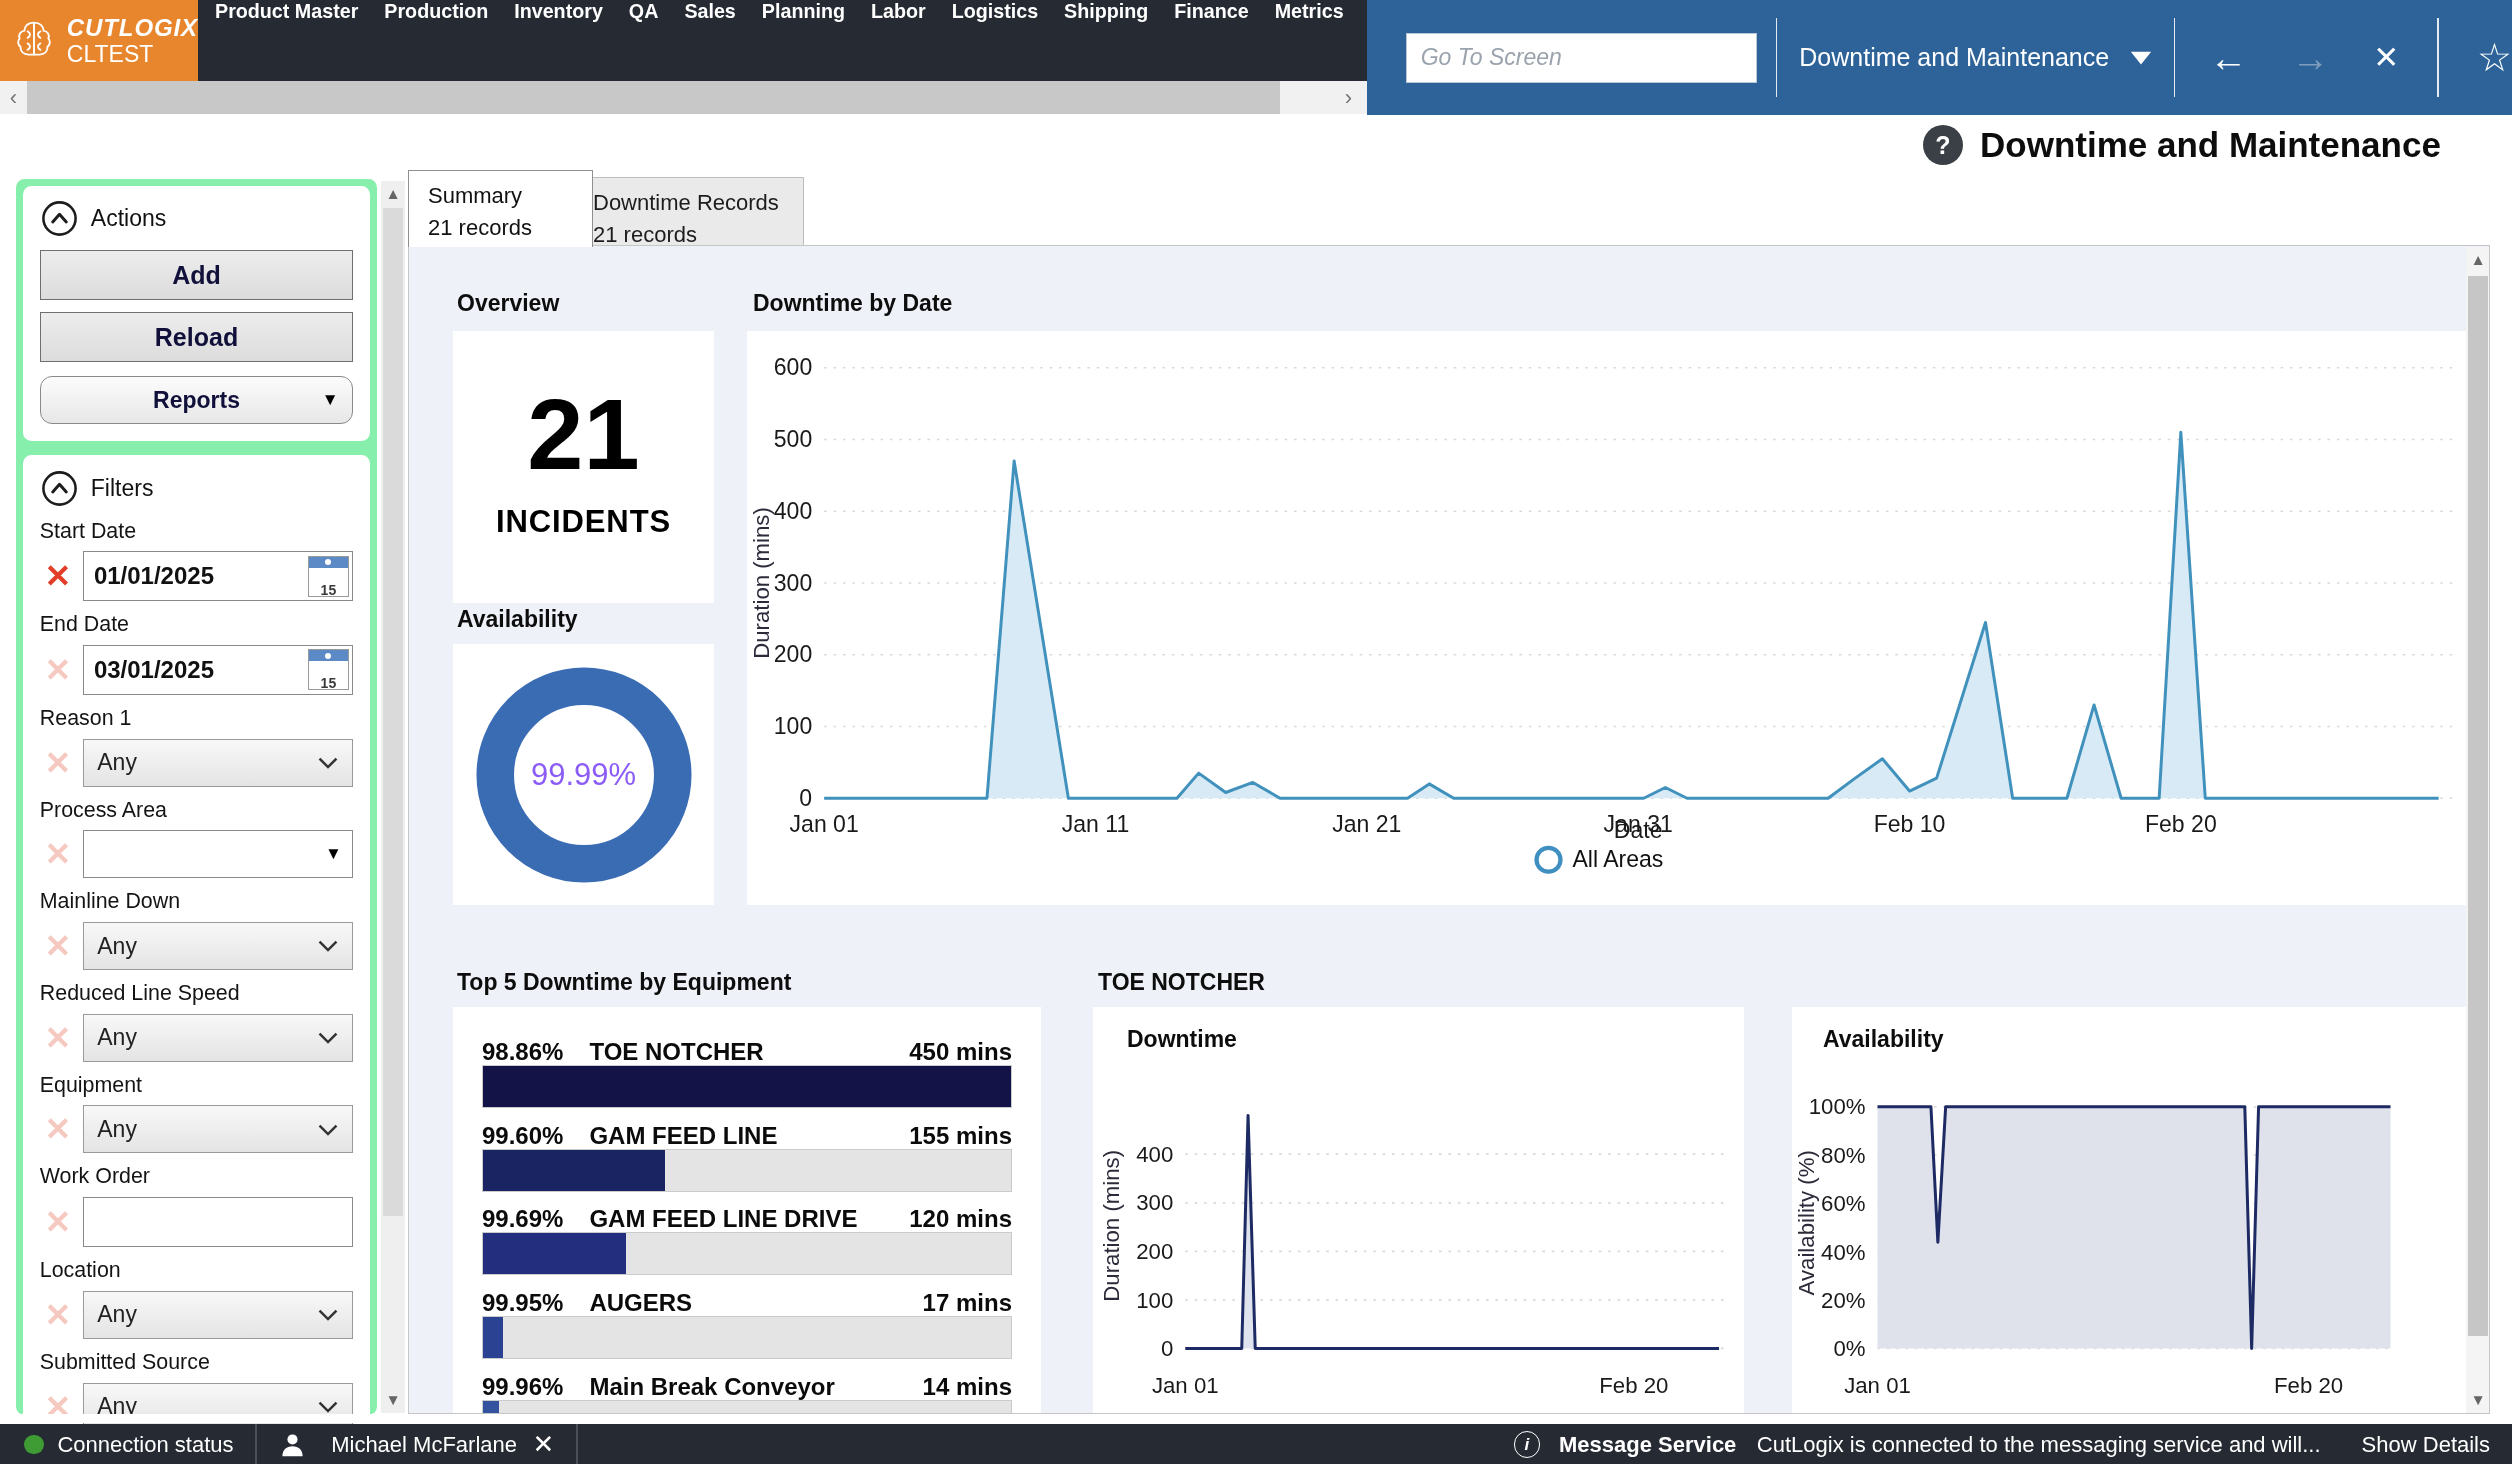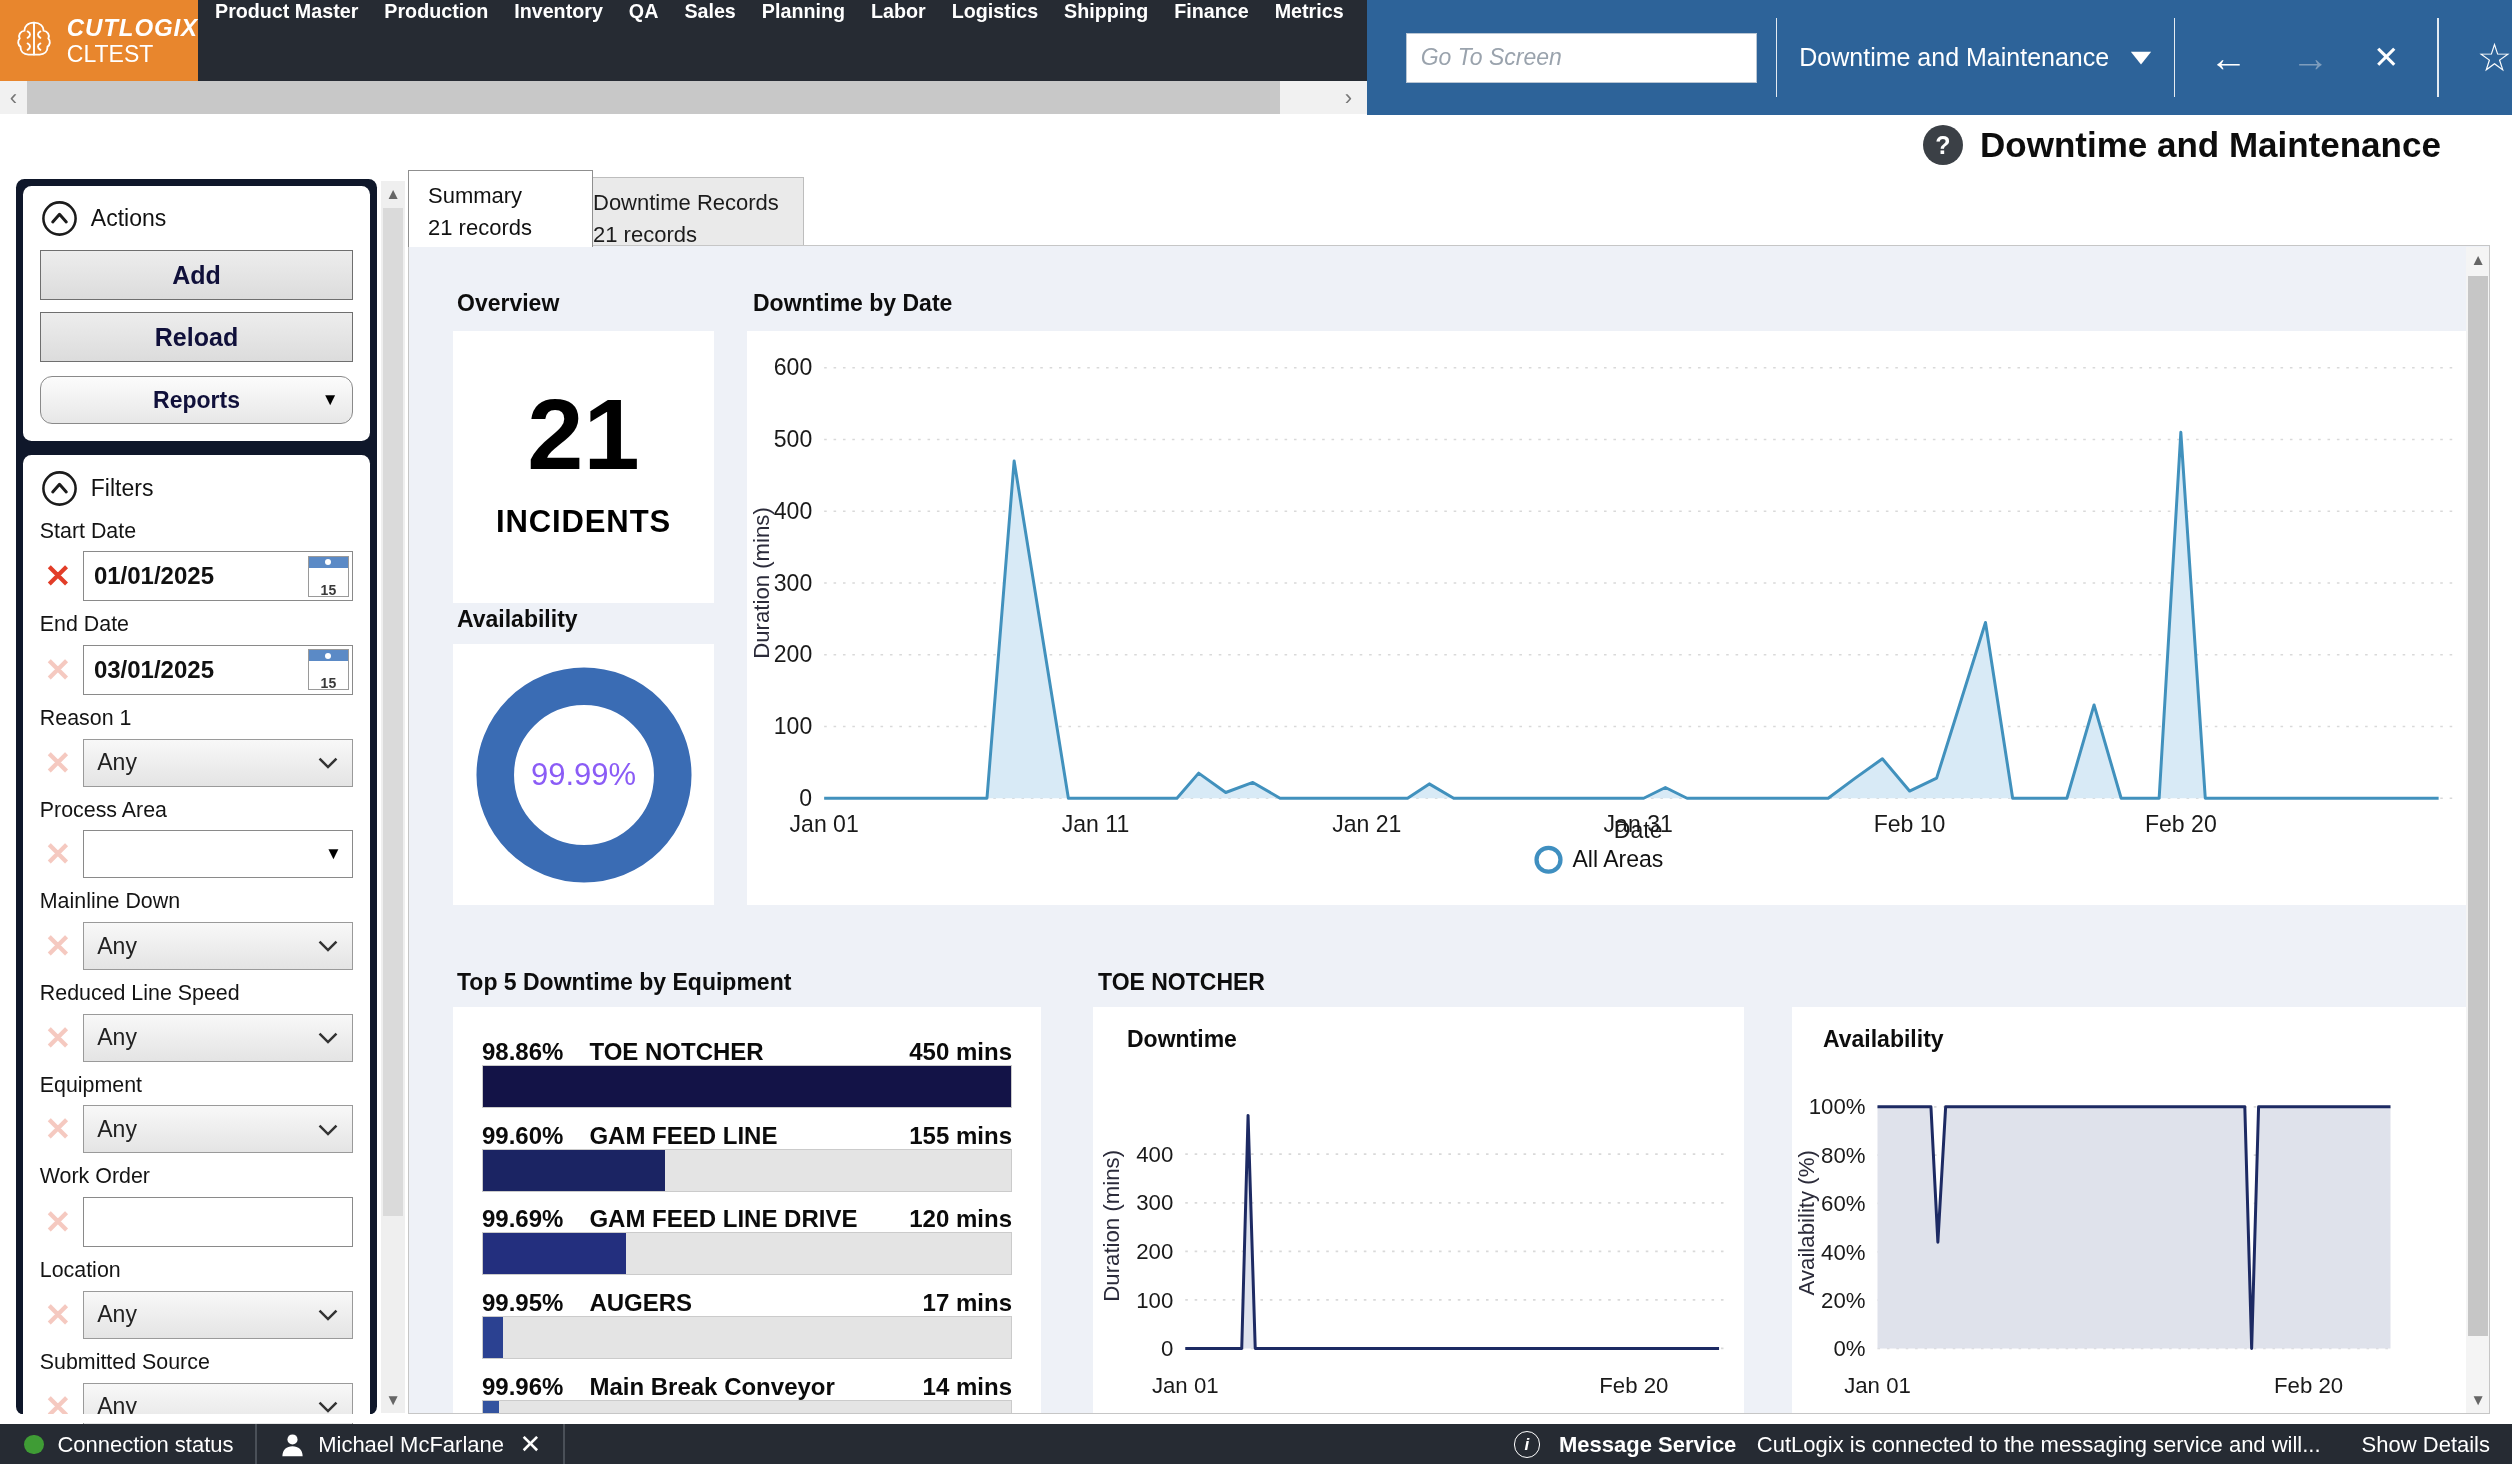--- a/index.html
+++ b/index.html
@@ -27,21 +27,21 @@
   .star{font-size:39px;margin-left:38px}
   
   .hscroll{position:absolute;left:0;top:81px;width:1367px;height:33px;background:#f1f1f1}
   .hbtn{position:absolute;top:0;width:27px;height:33px;display:flex;align-items:center;justify-content:center;color:#777;font-size:22px;cursor:pointer}
   .hthumb{position:absolute;left:27px;top:0;width:1253px;height:33px;background:#c8c8c8;cursor:pointer}
   
   .pagetitle{position:absolute;left:1923px;top:125px;display:flex;align-items:center;gap:17px}
   .helpico{width:40px;height:40px;border-radius:50%;background:#3b4046;color:#fff;font-size:25px;font-weight:bold;display:flex;align-items:center;justify-content:center;cursor:pointer}
   .ptitle{font-size:35px;font-weight:bold;color:#0d0d0d;white-space:nowrap}
   
-  .side{position:absolute;left:16px;top:179px;width:361px;height:1236px;background:#0f172a;border-radius:8.5px;padding:6.8px;box-sizing:border-box}
+  .side{position:absolute;left:16px;top:179px;width:361px;height:1236px;background:#86efac;border-radius:8.5px;padding:6.8px;box-sizing:border-box}
   .scard{background:#fff;border-radius:8.5px;padding:13.7px 17px;box-sizing:border-box;margin-bottom:13.7px}
   .shead{display:flex;align-items:center;gap:12px;margin-bottom:3.4px}
   .shead .stitle{font-size:23px;color:#111}
   .collapse{cursor:pointer;flex:0 0 auto;display:flex}
   .abtn{display:block;width:100%;height:50px;margin:12px 0 0;background:linear-gradient(#ededed,#dcdcdc);border:0.9px solid #6f6f6f;font-size:25px;font-weight:bold;color:#10103a;font-family:Liberation Sans, sans-serif;cursor:pointer}
   .rbtn{display:flex;align-items:center;justify-content:center;position:relative;width:100%;height:48px;margin:13.7px 0 3.4px;background:linear-gradient(#fcfcfc,#e7e7e7);border:0.9px solid #8a8a8a;border-radius:12px;font-size:23px;font-weight:bold;color:#10103a;cursor:pointer;box-sizing:border-box}
   .rbtn .caret{position:absolute;right:13.7px;font-size:17px;color:#000}
   .flabel{font-size:21.4px;color:#141414;margin:11px 0 7.7px}
   .frow{display:flex;align-items:center;gap:6.8px;margin-bottom:1.7px}
   .fx{width:36px;text-align:center;font-size:32px;font-weight:bold;color:#e23d28;cursor:pointer;line-height:1}
@@ -461,21 +461,21 @@
 <div class="status">
   <span class="sdot"></span>
   <span style="margin-left:13.7px">Connection status</span>
   <div class="sdiv" style="margin-left:22px"></div>
   <span style="margin-left:22px;display:flex">
     <svg width="27" height="27" viewBox="0 0 32 32" fill="#fff">
         <circle cx="16" cy="10" r="6"></circle>
         <path d="M4 30c0-8 5-12 12-12s12 4 12 12z"></path>
       </svg>
   </span>
-  <span style="margin-left:12px">Michael McFarlane</span>
+  <span style="margin-left:25px">Michael McFarlane</span>
   <span class="sx">✕</span>
   <div class="sdiv" style="margin-left:22px"></div>
   <span style="flex:1"></span>
   <span class="infoico">i</span>
   <span style="margin-left:19px;font-weight:bold">Message Service</span>
   <span style="margin-left:20.5px">CutLogix is connected to the messaging service and will...</span>
   <span style="margin-left:41px;margin-right:22px">Show Details</span>
 </div>
 
 

